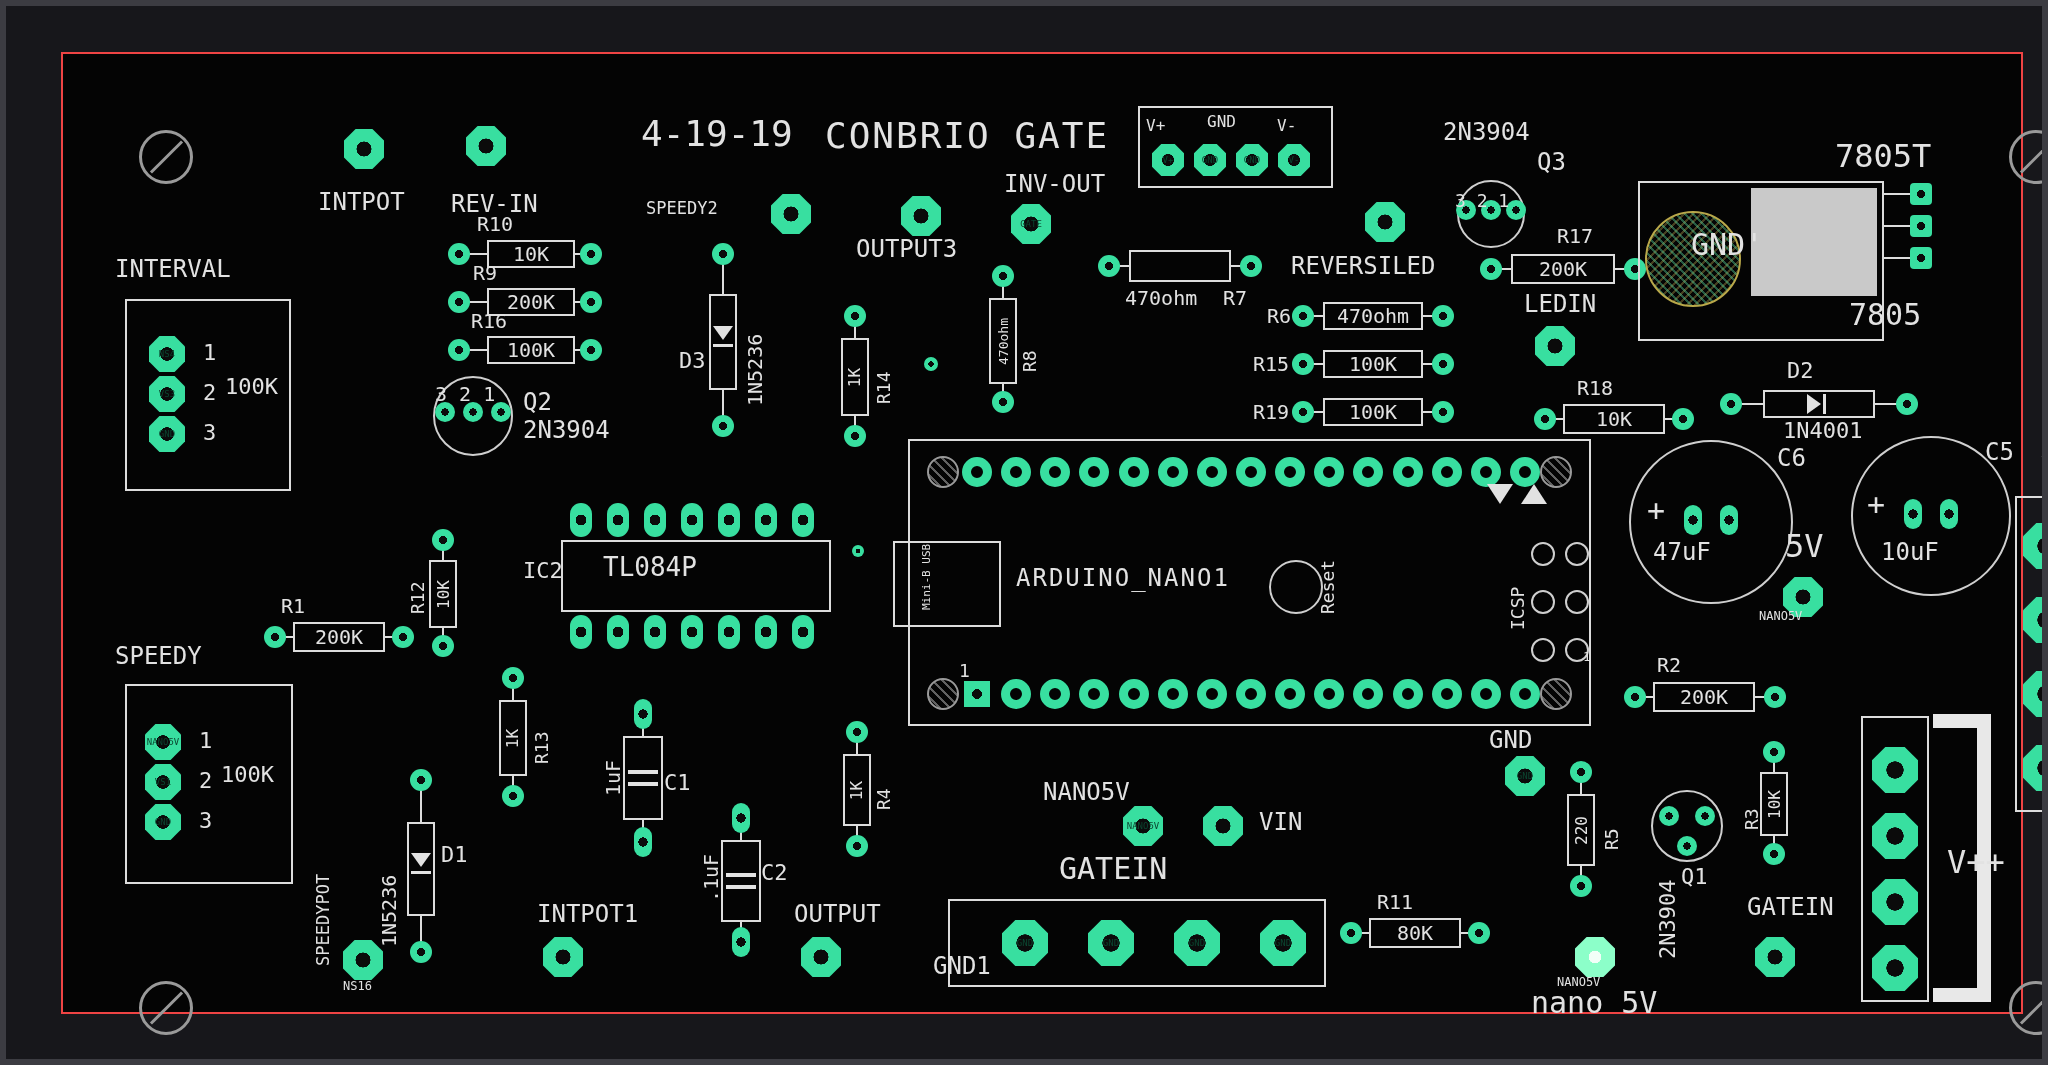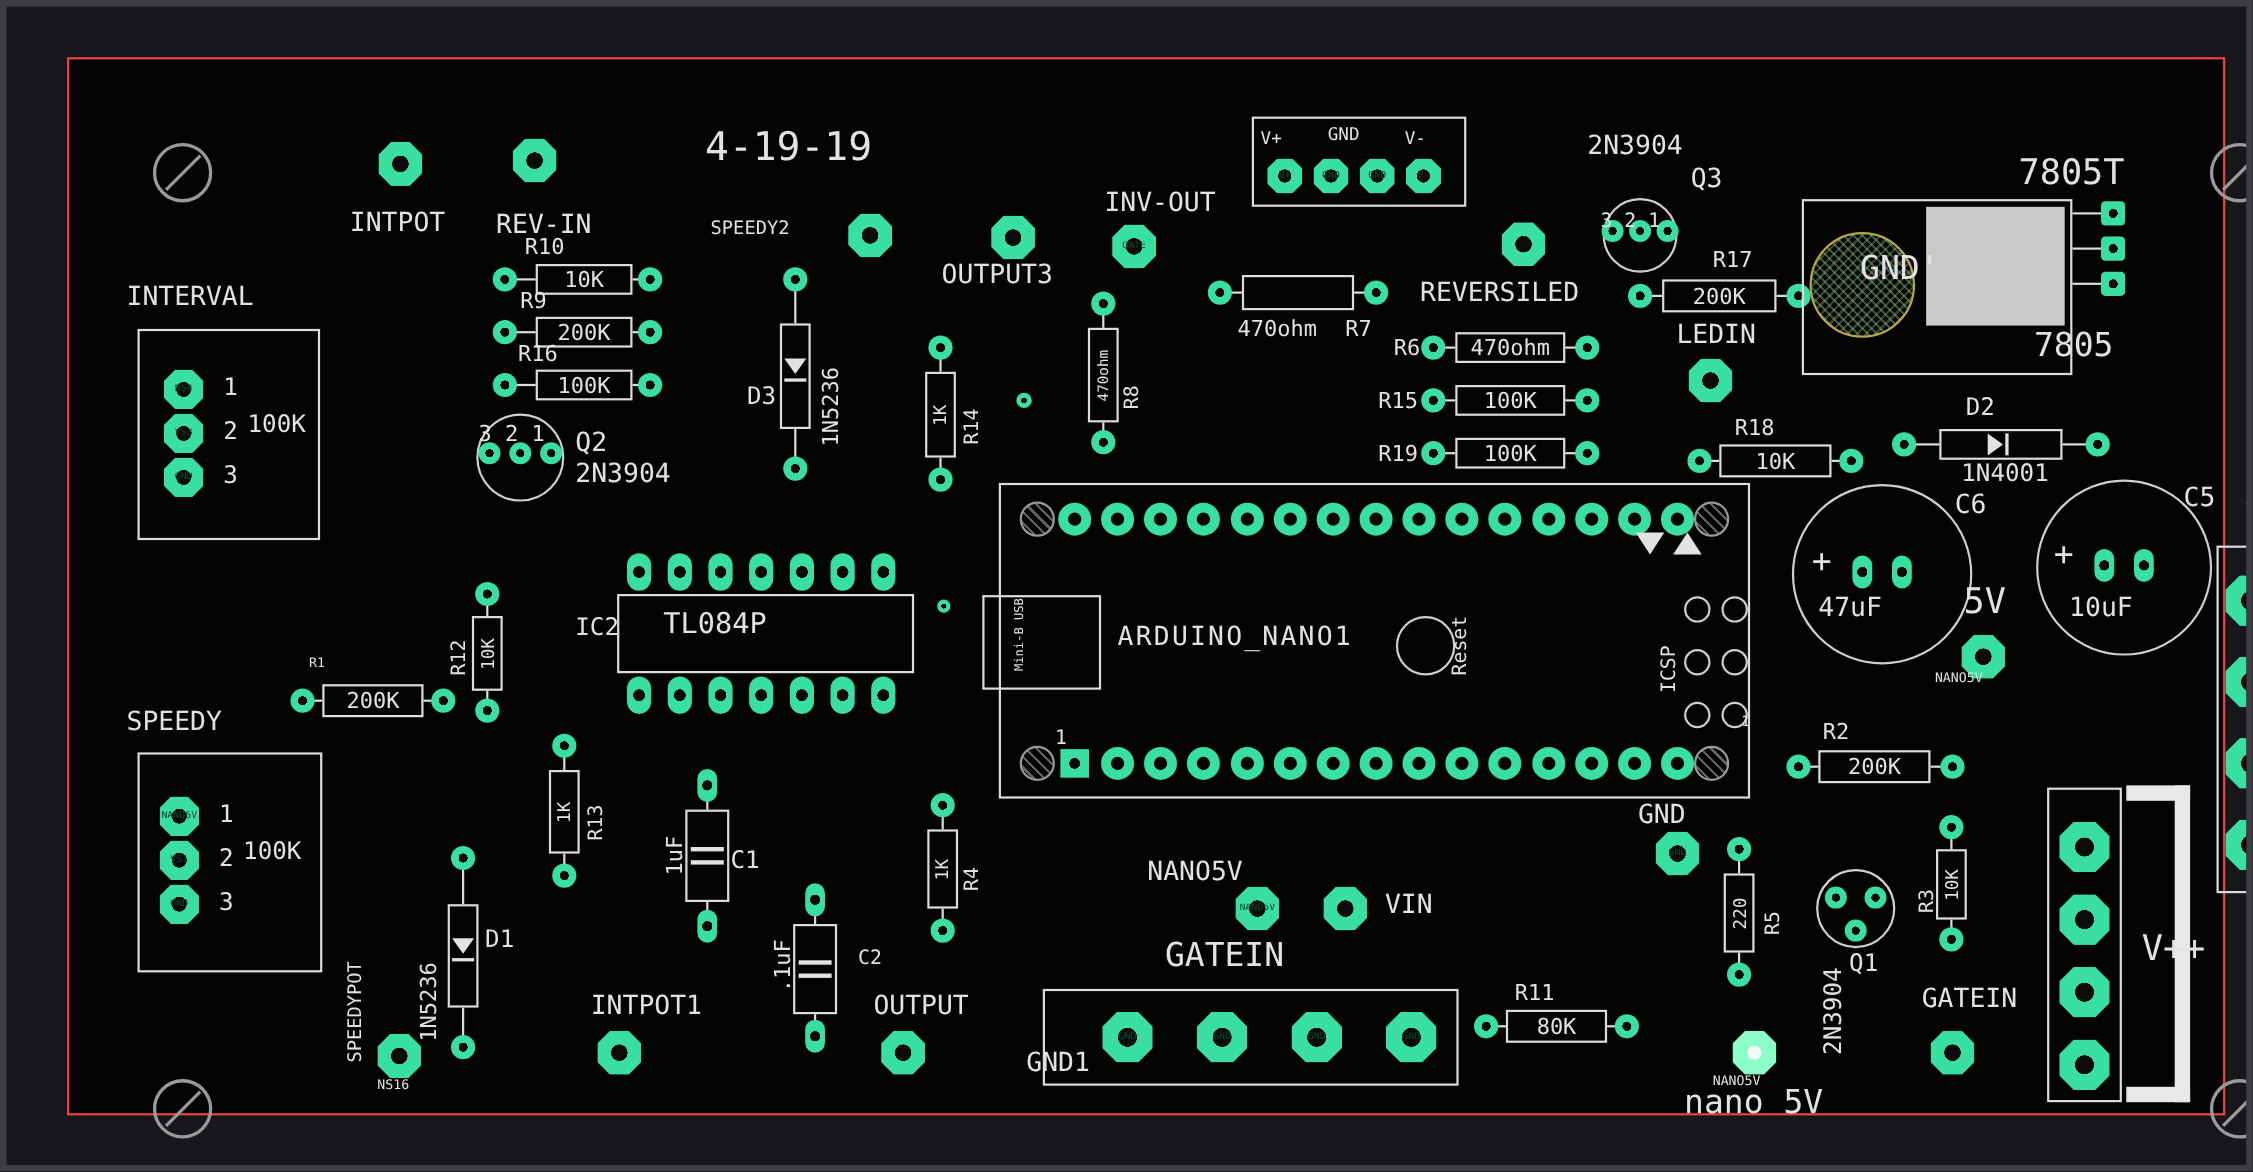--- a/index.html
+++ b/index.html
@@ -36,20 +36,21 @@
   .bar{position:absolute;background:#e8e8e8}
   .mount{position:absolute;width:54px;height:54px;border:3px solid #9a9a9a;border-radius:50%;display:flex;align-items:center;justify-content:center}
   .slash{width:3px;height:44px;background:#9a9a9a;transform:rotate(45deg)}
 </style>
 </head>
 <body>
 
 <div id="stage">
   <div id="board">
     <div class="silk t-date">4-19-19</div>
+    <div class="silk t-title">CONBRIO GATE</div>
   <div class="mount" style="left: 76px; top: 76px;">
         <div class="slash"></div>
       </div>
       <div class="mount" style="left: 1946px; top: 76px;">
         <div class="slash"></div>
       </div>
       <div class="mount" style="left: 76px; top: 927px;">
         <div class="slash"></div>
       </div>
       <div class="mount" style="left: 1946px; top: 927px;">
@@ -198,21 +199,21 @@
       <div class="pad circ hole-bg" style="left: 1277px; top: 868px; width: 22px; height: 22px;"></div>
       <div class="pad circ hole-bg" style="left: 1405px; top: 868px; width: 22px; height: 22px;"></div>
       <div class="silk" style="left: 1314px; top: 838px; font-size: 20px;">R11</div>
       <div class="stub" style="left: 212px; top: 582px; width: 18px; height: 2px;"></div>
       <div class="stub" style="left: 322px; top: 582px; width: 18px; height: 2px;"></div>
       <div class="outline flexc" style="left: 230px; top: 568px; width: 92px; height: 30px;">
         <span class="silkv" style="font-size: 20px;">200K</span>
       </div>
       <div class="pad circ hole-bg" style="left: 201px; top: 572px; width: 22px; height: 22px;"></div>
       <div class="pad circ hole-bg" style="left: 329px; top: 572px; width: 22px; height: 22px;"></div>
-      <div class="silk" style="left: 218px; top: 542px; font-size: 12px;">R1</div>
+      <div class="silk" style="left: 218px; top: 542px; font-size: 20px;">R1</div>
       <div class="stub" style="left: 791px; top: 262px; width: 2px; height: 22px;"></div>
       <div class="stub" style="left: 791px; top: 362px; width: 2px; height: 20px;"></div>
       <div class="outline flexc" style="left: 778px; top: 284px; width: 28px; height: 78px;">
         <span class="silkv rot90" style="font-size: 16px;">1K</span>
       </div>
       <div class="pad circ hole-bg" style="left: 781px; top: 251px; width: 22px; height: 22px;"></div>
       <div class="pad circ hole-bg" style="left: 781px; top: 371px; width: 22px; height: 22px;"></div>
       <div class="stub" style="left: 939px; top: 222px; width: 2px; height: 22px;"></div>
       <div class="stub" style="left: 939px; top: 330px; width: 2px; height: 18px;"></div>
       <div class="outline flexc" style="left: 926px; top: 244px; width: 28px; height: 86px;">
@@ -435,21 +436,21 @@
       <div class="silk" style="left: 1214px; top: 64px; font-size: 16px;">V-</div>
       <div class="silk" style="left: 460px; top: 506px; font-size: 22px;">IC2</div>
       <div class="silk" style="left: 540px; top: 500px; font-size: 26px;">TL084P</div>
       <div class="silk" style="left: 616px; top: 296px; font-size: 22px;">D3</div>
       <div class="silk" style="left: 682px; top: 352px; font-size: 20px; transform-origin: 0px 0px; transform: rotate(-90deg);">1N5236</div>
       <div class="silk" style="left: 378px; top: 790px; font-size: 22px;">D1</div>
       <div class="silk" style="left: 316px; top: 893px; font-size: 20px; transform-origin: 0px 0px; transform: rotate(-90deg);">1N5236</div>
       <div class="silk" style="left: 252px; top: 912px; font-size: 17px; transform-origin: 0px 0px; transform: rotate(-90deg);">SPEEDYPOT</div>
       <div class="silk" style="left: 601px; top: 718px; font-size: 22px;">C1</div>
       <div class="silk" style="left: 540px; top: 742px; font-size: 20px; transform-origin: 0px 0px; transform: rotate(-90deg);">1uF</div>
-      <div class="silk" style="left: 698px; top: 808px; font-size: 18px; padding-left: 19px;">C2</div>
+      <div class="silk" style="left: 698px; top: 808px; font-size: 22px;">C2</div>
       <div class="silk" style="left: 638px; top: 848px; font-size: 20px; transform-origin: 0px 0px; transform: rotate(-90deg);">.1uF</div>
       <div class="silk" style="left: 812px; top: 350px; font-size: 18px; transform-origin: 0px 0px; transform: rotate(-90deg);">R14</div>
       <div class="silk" style="left: 958px; top: 318px; font-size: 18px; transform-origin: 0px 0px; transform: rotate(-90deg);">R8</div>
       <div class="silk" style="left: 470px; top: 710px; font-size: 18px; transform-origin: 0px 0px; transform: rotate(-90deg);">R13</div>
       <div class="silk" style="left: 812px; top: 756px; font-size: 18px; transform-origin: 0px 0px; transform: rotate(-90deg);">R4</div>
       <div class="silk" style="left: 346px; top: 560px; font-size: 18px; transform-origin: 0px 0px; transform: rotate(-90deg);">R12</div>
       <div class="silk" style="left: 1540px; top: 796px; font-size: 18px; transform-origin: 0px 0px; transform: rotate(-90deg);">R5</div>
       <div class="silk" style="left: 1680px; top: 776px; font-size: 18px; transform-origin: 0px 0px; transform: rotate(-90deg);">R3</div>
       <div class="silk" style="left: 953px; top: 512px; font-size: 24px; letter-spacing: 2px;">ARDUINO_NANO1</div>
       <div class="silk" style="left: 896px; top: 608px; font-size: 18px;">1</div>

